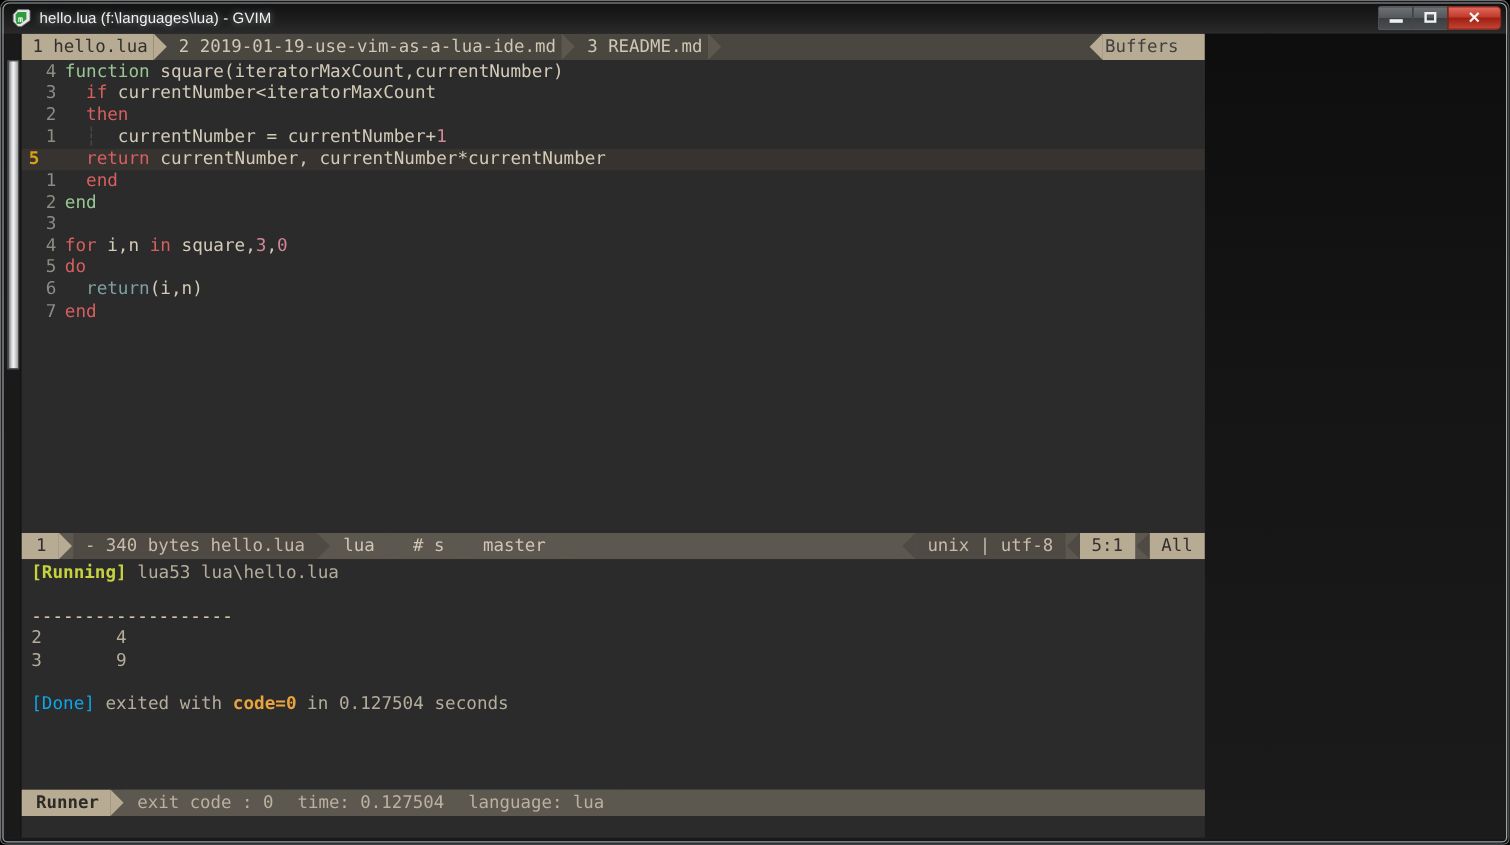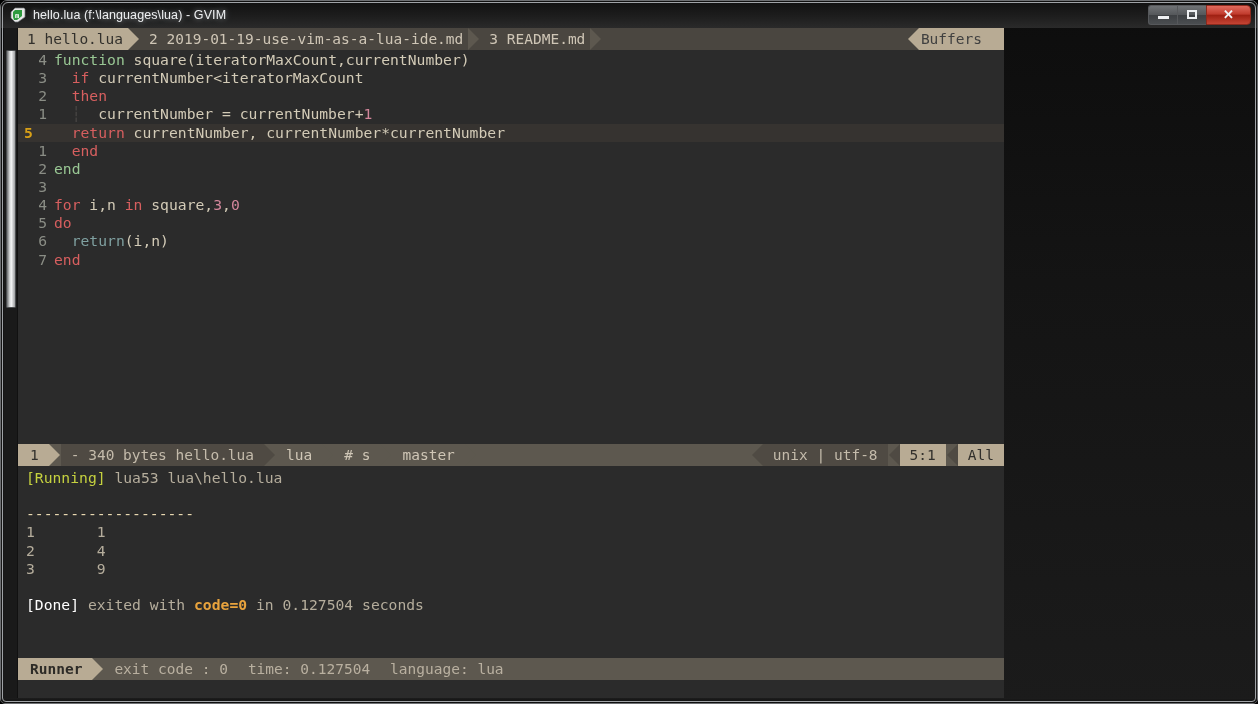--- a/index.html
+++ b/index.html
@@ -210,23 +210,23 @@
     height: 192px;
     background: #2b2b2b;
     padding: 3px 0 0 8px;
     overflow: hidden;
   }
   .term-row {
     height: 18.15px; line-height: 18.15px;
     font-size: 14.7px; white-space: pre;
     color: #d3cbb7;
   }
-  .t-running { color: #c5d13f; }
+  .t-running { color: #c5d13f; font-weight: bold; }
   .t-dim { color: #b5ad9c; }
-  .t-done { color: #ffffff; }
+  .t-done { color: #0ea5e9; }
   .t-code { color: #e8a33d; font-weight: bold; }
   .t-dash { color: #e8d8b0; }
 
   
   #runnerline {
     height: 22px;
     background: #5d584f;
     display: flex; align-items: stretch;
     font-size: 14.5px; white-space: nowrap; overflow: hidden;
   }
@@ -331,21 +331,20 @@
         <div class="slsep-rev to-z2"></div>
         <div class="sl-seg sl-z">5:1</div>
         <div class="slsep-rev to-z2"></div>
         <div class="sl-seg sl-z">All</div>
       </div>
 
       <div id="term-pane">
           <div class="term-row"><span class="t-running">[Running]</span><span class="t-dim"> lua53 lua\hello.lua</span></div>
           <div class="term-row"><span class="t-dim"></span></div>
           <div class="term-row"><span class="t-dash">-------------------</span></div>
-          <div class="term-row"><span class="t-dim">1	1</span></div>
           <div class="term-row"><span class="t-dim">2	4</span></div>
           <div class="term-row"><span class="t-dim">3	9</span></div>
           <div class="term-row"><span class="t-dim"></span></div>
           <div class="term-row"><span class="t-done">[Done]</span><span class="t-dim"> exited with </span><span class="t-code">code=0</span><span class="t-dim"> in 0.127504 seconds</span></div>
         </div>
 
       <div id="runnerline">
         <div class="rl-a">Runner</div>
         <div class="slsep a-b"></div>
         <div class="rl-c">exit code : 0</div>

